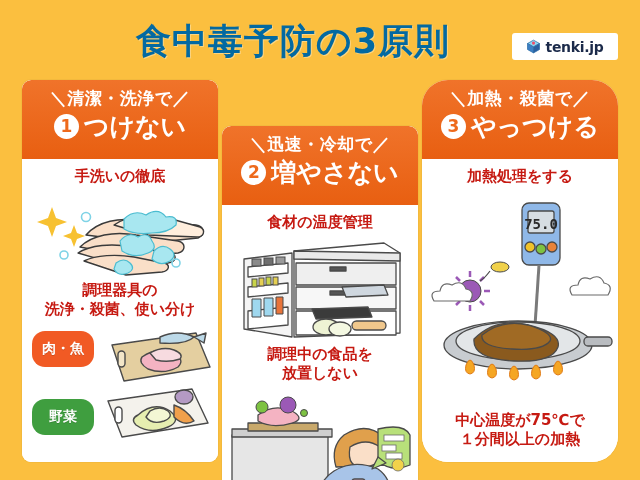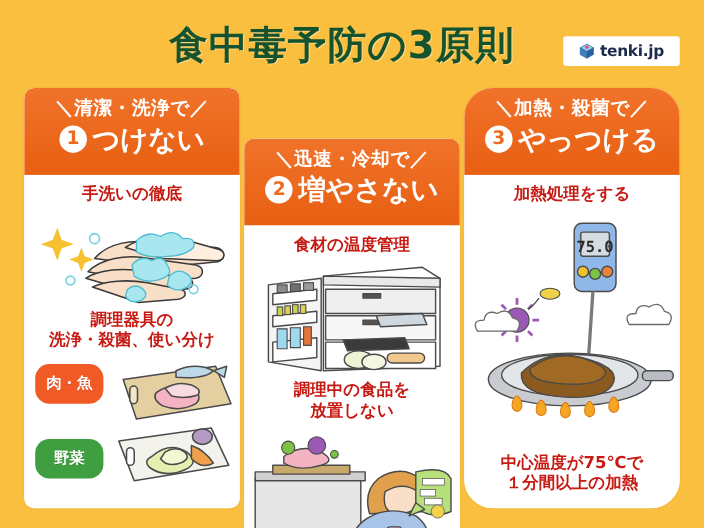--- a/index.html
+++ b/index.html
@@ -9,23 +9,23 @@
     font-family:"DejaVu Sans","Liberation Sans",sans-serif;
     position:relative;
   }
   .stage{position:absolute;inset:0;}
 
   
   .topbar{
     position:absolute;left:0;top:0;width:640px;height:76px;
   }
   .title{
-    position:absolute;left:116px;top:16px;width:390px;height:50px;
+    position:absolute;left:98px;top:16px;width:390px;height:50px;
     display:flex;align-items:center;justify-content:center;
-    font-size:35px;font-weight:bold;color:#14532d;
+    font-size:35px;font-weight:bold;color:#0369a1;
     letter-spacing:1px;
     text-shadow:1px 1px 0 rgba(255,255,255,.35);
     white-space:nowrap;
   }
   .logo{
     position:absolute;left:512px;top:33px;width:106px;height:27px;
     background:#fff;border-radius:3px;
     display:flex;align-items:center;justify-content:center;gap:4px;
   }
   .logo .cube{width:15px;height:15px;display:block;}

